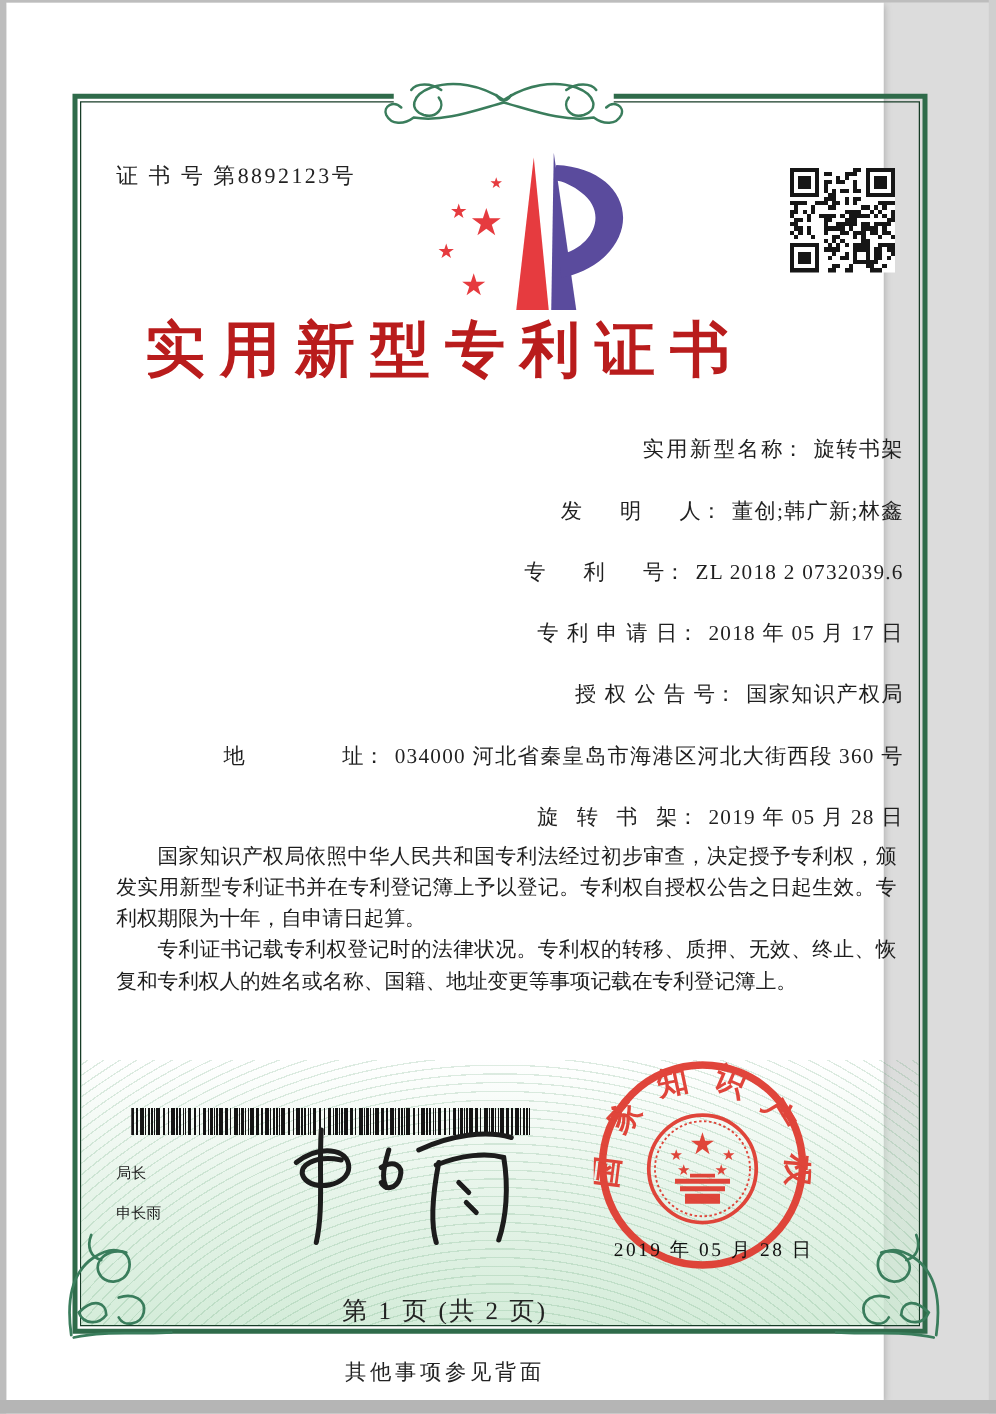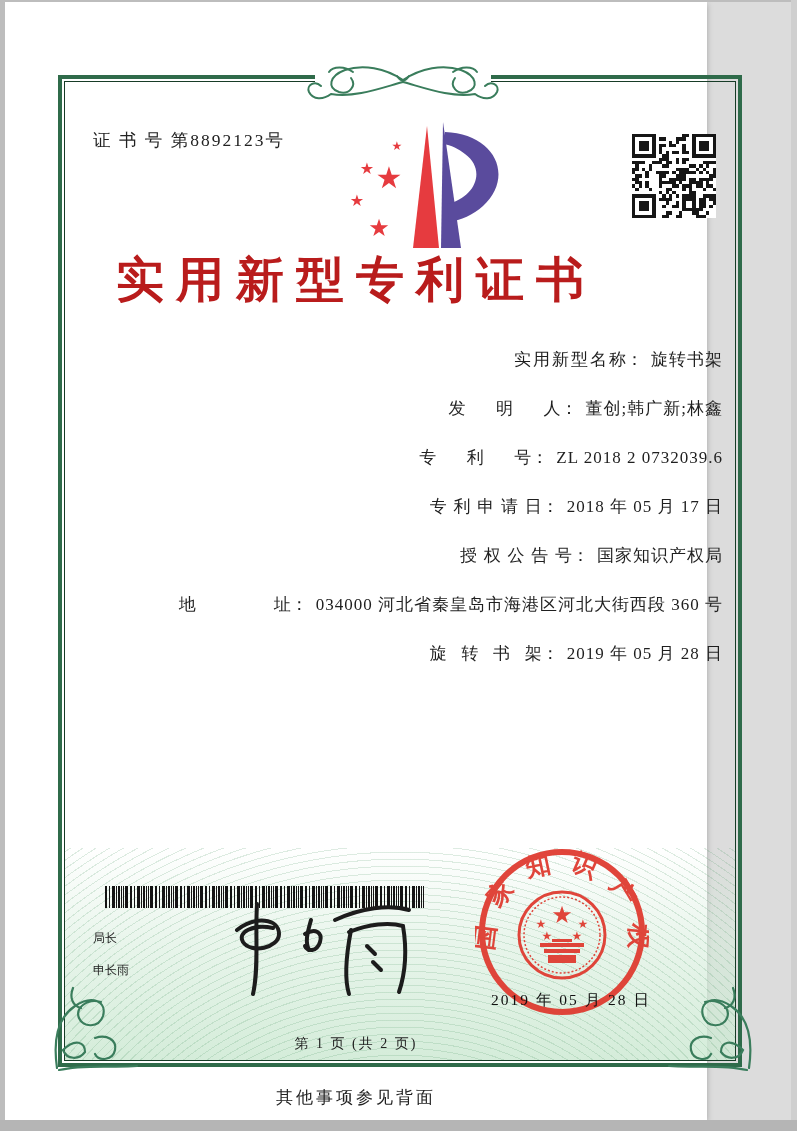--- a/index.html
+++ b/index.html
@@ -58,21 +58,21 @@
   }
   #paragraphs p{margin:0;text-indent:2em;}
   #barcode{left:100px;top:884px;width:322px;height:22px;}
   #officer{left:88px;top:920px;font-size:12px;color:#222;line-height:32px;}
   #signature{left:212px;top:888px;}
   #seal{left:470px;top:843px;}
   #seal-date{
     left:486px;top:988px;font-size:15.5px;color:#111;letter-spacing:2px;z-index:5;
   }
   #page-info{
-    left:0;right:0;top:1033px;text-align:center;font-size:14px;color:#222;letter-spacing:2px;
+    left:0;right:0;top:1033px;text-align:center;font-size:20px;color:#222;letter-spacing:2px;
   }
   #back-note{
     left:0;right:0;top:1084px;text-align:center;font-size:17px;color:#222;letter-spacing:3px;
   }
   
   .edge{position:absolute;background:#bdbdbd;}
   #edge-left{left:0;top:0;width:5px;height:1131px;}
   #edge-top{left:0;top:0;width:797px;height:2px;}
   #edge-right{right:0;top:0;width:6px;height:1131px;background:#cfcfcf;}
   #edge-bottom{left:0;bottom:0;width:797px;height:11px;background:#b5b5b5;}
@@ -382,20 +382,22 @@
       <span class="field-value">034000 河北省秦皇岛市海港区河北大街西段 360 号</span>
     </div>
     <div class="field-row">
       <span class="field-label">旋转书架</span>
         <span class="field-colon">：</span>
       <span class="field-value">2019 年 05 月 28 日</span>
     </div>
   </div>
 
   <div class="abs" id="paragraphs">
+    <p>国家知识产权局依照中华人民共和国专利法经过初步审查，决定授予专利权，颁发实用新型专利证书并在专利登记簿上予以登记。专利权自授权公告之日起生效。专利权期限为十年，自申请日起算。</p>
+    <p>专利证书记载专利权登记时的法律状况。专利权的转移、质押、无效、终止、恢复和专利权人的姓名或名称、国籍、地址变更等事项记载在专利登记簿上。</p>
   </div>
 
   <svg class="abs" id="barcode" width="322" height="22" viewBox="0 0 322 22" shape-rendering="crispEdges">
       <rect x="0" y="0" width="2" height="22" fill="#141414"></rect>
       <rect x="4" y="0" width="1" height="22" fill="#141414"></rect>
       <rect x="7" y="0" width="3" height="22" fill="#141414"></rect>
       <rect x="11" y="0" width="1" height="22" fill="#141414"></rect>
       <rect x="13" y="0" width="2" height="22" fill="#141414"></rect>
       <rect x="16" y="0" width="1" height="22" fill="#141414"></rect>
       <rect x="18" y="0" width="1" height="22" fill="#141414"></rect>

